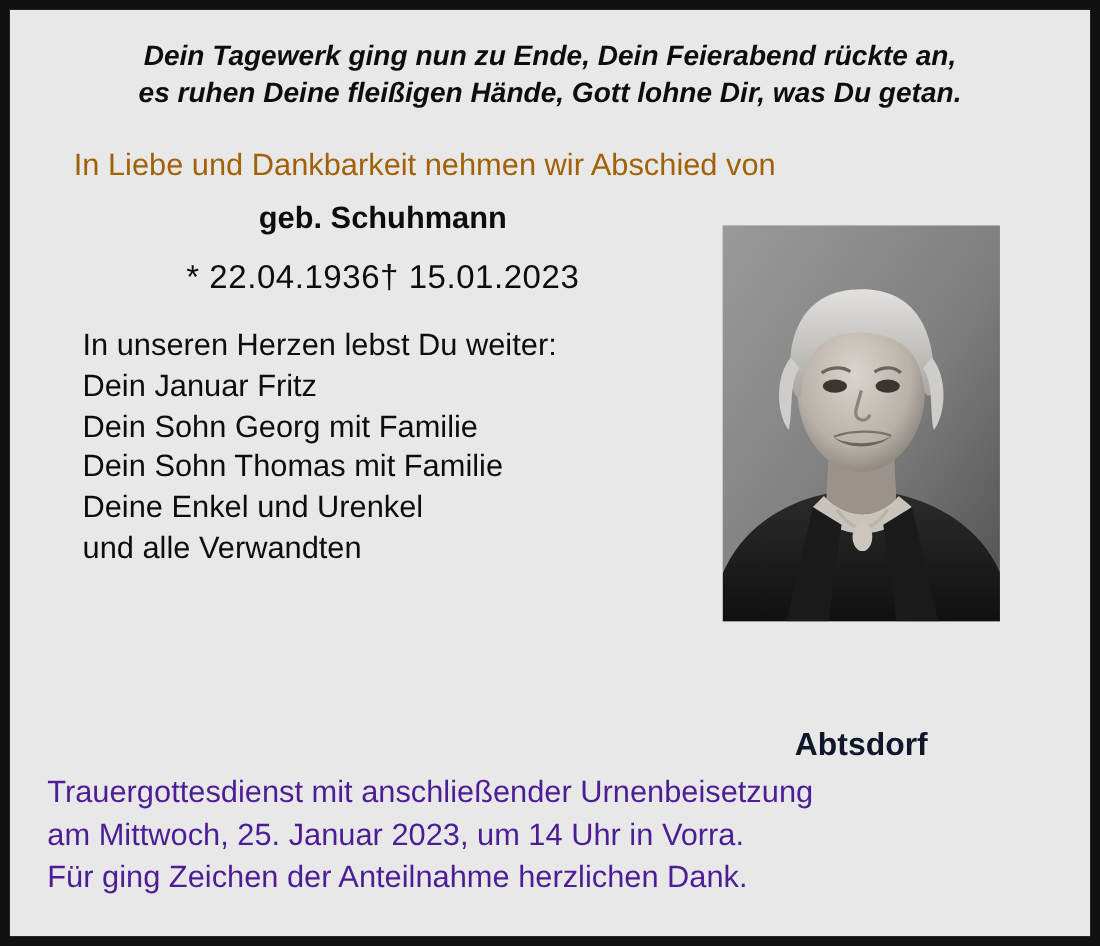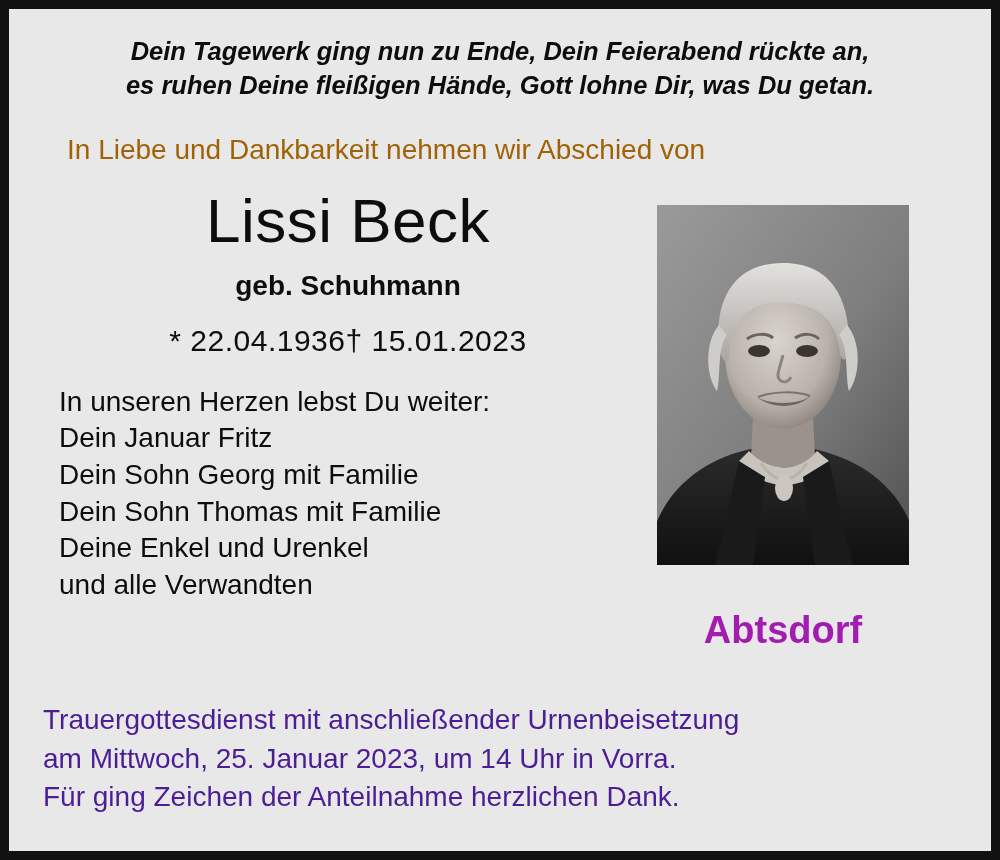--- a/index.html
+++ b/index.html
@@ -80,21 +80,21 @@
     display: flex;
     justify-content: center;
     font-size: 30px;
     color: #0d0d0d;
   }
   .dates .dash-star {
     letter-spacing: 0.5px;
   }
   .family {
     margin-top: 26px;
-    margin-left: 16px;
+    margin-left: 32px;
     font-size: 28px;
     line-height: 1.31;
     color: #0d0d0d;
   }
   .family .row {
     white-space: nowrap;
   }
   .family b {
     font-weight: normal;
   }
@@ -106,26 +106,26 @@
     height: 360px;
     overflow: hidden;
     background: #8d8d8d;
   }
   .photo svg {
     display: block;
   }
   .place {
     position: absolute;
     left: 648px;
-    top: 600px;
+    top: 652px;
     width: 252px;
     text-align: center;
-    font-size: 38px;
+    font-size: 29px;
     font-weight: bold;
-    color: #a21caf;
+    color: #0f172a;
   }
   .footer {
     position: absolute;
     left: 34px;
     right: 34px;
     top: 692px;
     font-size: 28px;
     line-height: 1.38;
     color: #4c1d95;
   }
@@ -142,21 +142,20 @@
     <div class="verse">
       <span class="line">Dein Tagewerk ging nun zu Ende, Dein Feierabend rückte an,</span>
       <span class="line">es ruhen Deine fleißigen Hände, Gott lohne Dir, was Du getan.</span>
     </div>
 
     <div class="intro">In Liebe und Dankbarkeit nehmen wir Abschied von</div>
 
     <div class="body-cols">
       <div class="left-col">
 
-        <div class="name">Lissi Beck</div>
         <div class="maiden">geb. Schuhmann</div>
 
         <div class="dates">
           <span class="dash-star">* 22.04.1936</span>
           <span class="dash-star">† 15.01.2023</span>
         </div>
 
         <div class="family">
           <div class="row">In unseren Herzen lebst Du weiter:</div>
           <div class="row">

